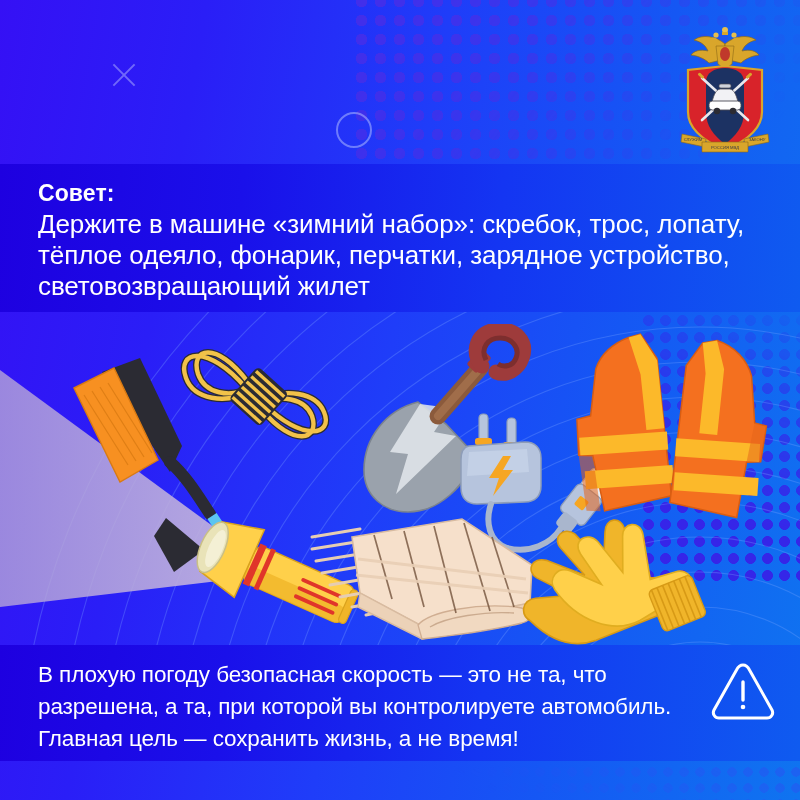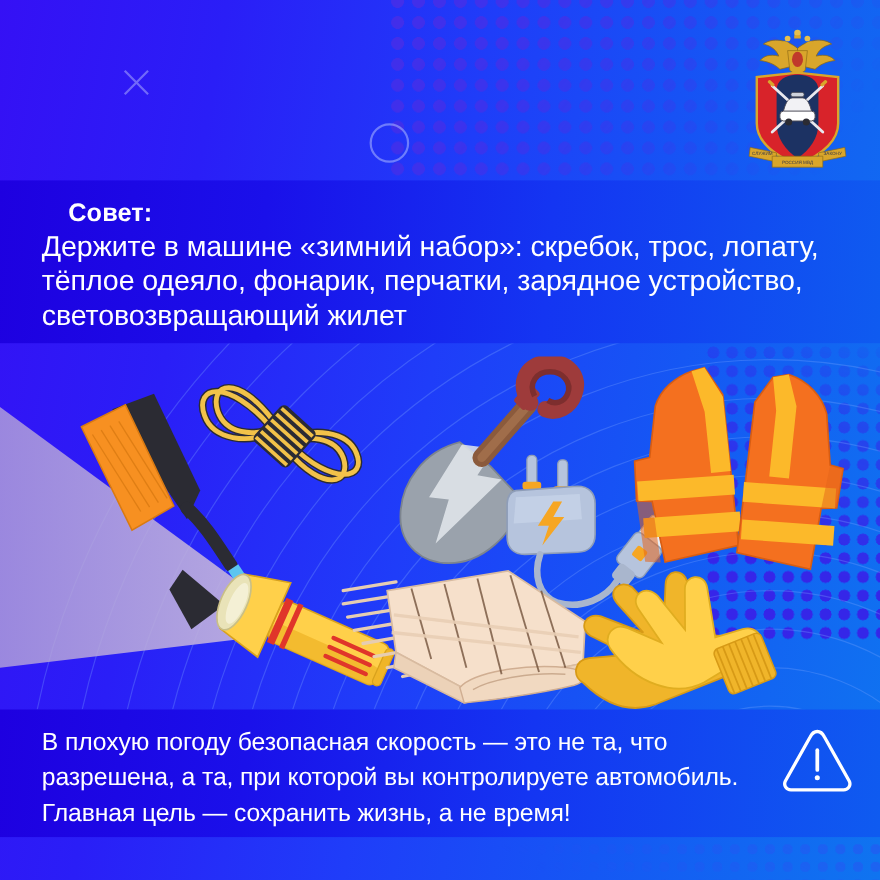--- a/index.html
+++ b/index.html
@@ -44,21 +44,21 @@
 
   .ring{top:112px;left:336px;width:32px;height:32px;border:2px solid #b9c6ff;border-radius:50%;opacity:.5;}
 
   
   .band{position:absolute;left:0;width:800px;z-index:6;}
   .band-top{top:164px;height:148px;background:linear-gradient(95deg,#1e00e0 0%,#1a10ea 30%,#1435f2 62%,#0f5bf0 100%);}
   .band-bottom{top:645px;height:116px;background:linear-gradient(95deg,#1e00e0 0%,#1a10ea 28%,#1435f2 60%,#0f5bf0 100%);}
 
   .band-inner{position:relative;height:100%;}
   .tip-label{
-    position:absolute;left:38px;top:16px;color:#fff;font-size:23px;font-weight:bold;letter-spacing:.1px;margin-left:24px;
+    position:absolute;left:38px;top:16px;color:#fff;font-size:23px;font-weight:bold;letter-spacing:.1px;
   }
   .tip-body{
     position:absolute;left:38px;top:45px;width:720px;color:#fff;font-size:26px;line-height:31px;
     font-weight:400;letter-spacing:-.1px;
   }
   .bottom-text{
     position:absolute;left:38px;top:14px;width:650px;color:#fff;font-size:22.5px;line-height:32px;
     font-weight:400;letter-spacing:-.1px;
   }
   .warn-tri{position:absolute;left:710px;top:660px;width:66px;height:62px;z-index:7;}

